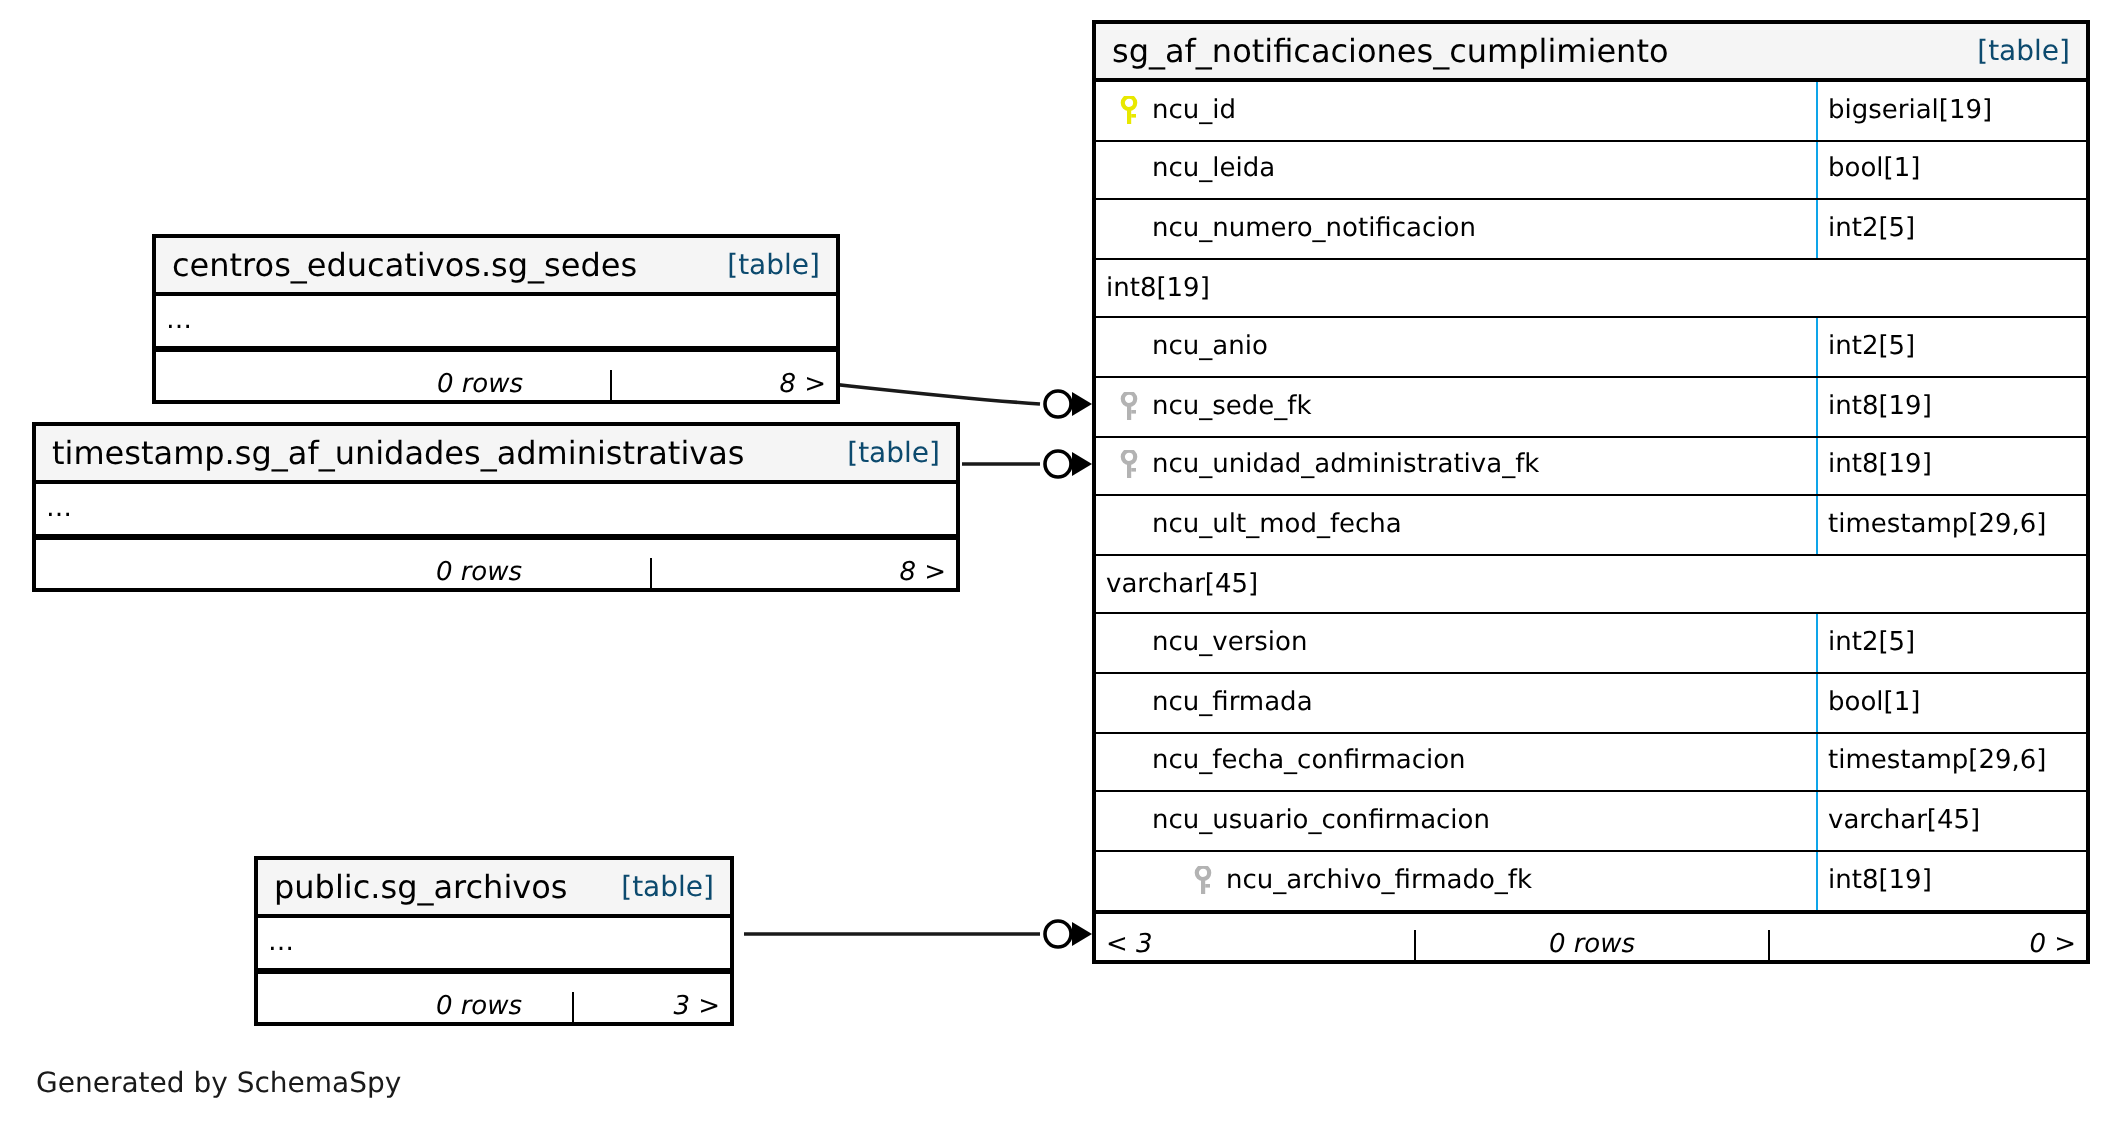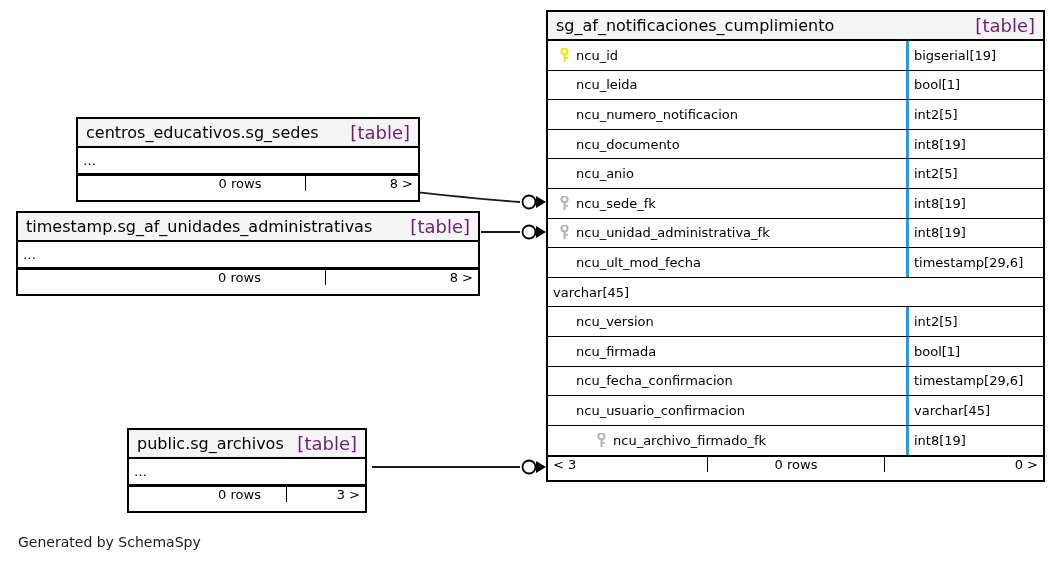--- a/index.html
+++ b/index.html
@@ -33,41 +33,41 @@
     box-sizing: border-box;
     padding: 0 8px;
     height: 29px;
   }
   .entity-title {
     font-weight: normal;
     font-size: 16px;
     white-space: nowrap;
   }
   .entity-tag {
-    font-size: 18px;
-    color: #701a75;
+    font-size: 14px;
+    color: #0c4a6e;
     white-space: nowrap;
     padding-left: 10px;
   }
 
   
   .col-row {
     display: flex;
     align-items: stretch;
     border-bottom: 1px solid #000000;
     box-sizing: border-box;
     height: 29.6px;
   }
   .col-row:last-of-type { border-bottom: none; margin-left: 37px; }
   .col-name {
     flex: 1 1 auto;
     display: flex;
     align-items: center;
     padding-left: 6px;
-    border-right: 3px solid #0ea5e9;
+    border-right: 1px solid #0ea5e9;
     box-sizing: border-box;
     white-space: nowrap;
     font-size: 13px;
   }
   .col-type {
     width: 134px;
     flex: 0 0 134px;
     display: flex;
     align-items: center;
     padding-left: 5px;
@@ -95,25 +95,26 @@
     padding-left: 5px;
     box-sizing: border-box;
     border-bottom: 2px solid #000000;
     font-size: 13px;
     letter-spacing: 1px;
   }
 
   
   .entity-footer {
     display: flex;
-    align-items: flex-start;
+    align-items: flex-end;
     box-sizing: border-box;
     height: 25px;
     border-top: 1px solid #000000;
     font-size: 13px;
+    font-style: italic;
   }
   .entity-footer.thick-top { border-top: 2px solid #000000; }
   .foot-cell {
     display: flex;
     align-items: center;
     box-sizing: border-box;
     padding: 0 5px;
   }
   .foot-left   { flex: 0 0 auto; justify-content: flex-start; border-right: 1px solid #000000; }
   .foot-center { flex: 1 1 auto; justify-content: center;     border-right: 1px solid #000000; }
@@ -188,24 +189,20 @@
         <div class="col-type">bool[1]</div>
       </div>
       <div class="col-row">
         <div class="col-name">
           <span class="key-slot"></span>
           <span class="col-label">ncu_numero_notificacion</span>
         </div>
         <div class="col-type">int2[5]</div>
       </div>
       <div class="col-row">
-        <div class="col-name">
-          <span class="key-slot"></span>
-          <span class="col-label">ncu_documento</span>
-        </div>
         <div class="col-type">int8[19]</div>
       </div>
       <div class="col-row">
         <div class="col-name">
           <span class="key-slot"></span>
           <span class="col-label">ncu_anio</span>
         </div>
         <div class="col-type">int2[5]</div>
       </div>
       <div class="col-row">

